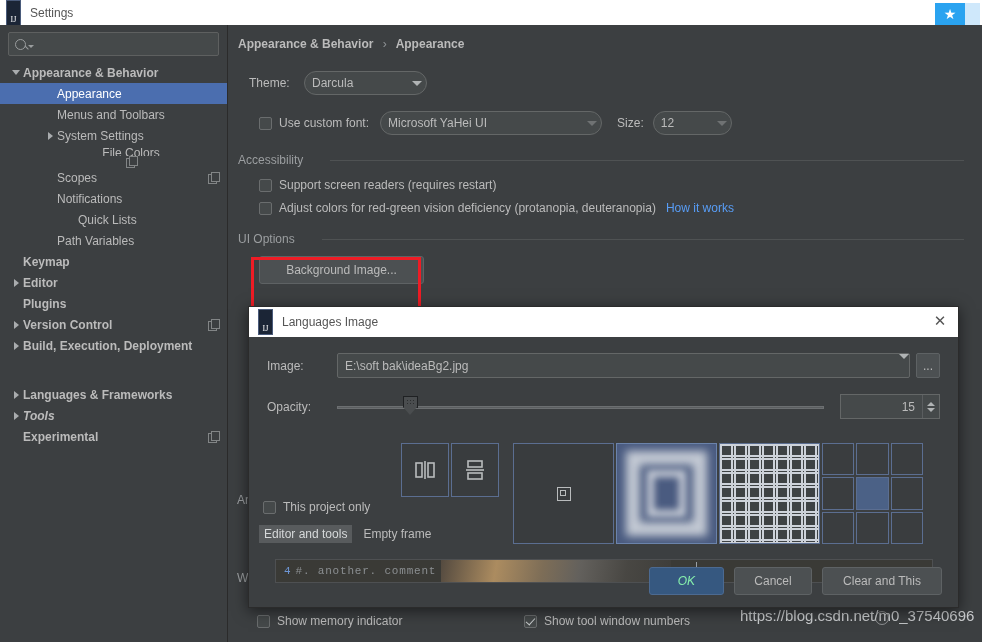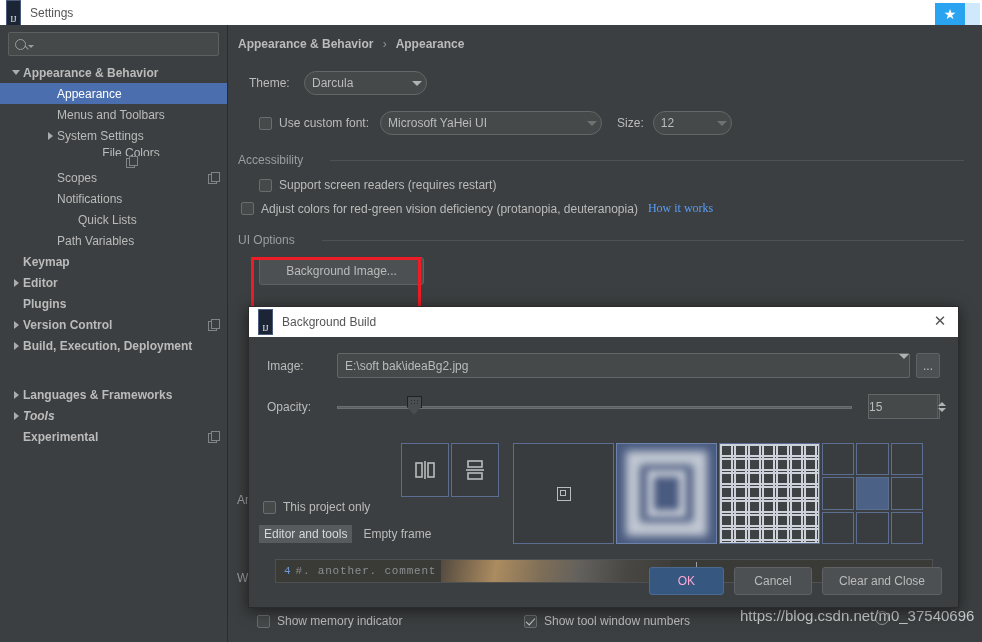--- a/index.html
+++ b/index.html
@@ -208,21 +208,21 @@
   .grouphead {
     display: flex; align-items: center;
     color: #9b9ea0; font-size: 12px;
     margin: 0;
     gap: 20px;
   }
   .grouphead .ghline {
     flex: 1; height: 1px; background: #4f5253; margin-left: 7px;
   }
 
-  .link { color: #589df6; font-family: Liberation Serif, serif; }
+  .link { color: #589df6; }
 
   .btn {
     background: #4c5052;
     border: 1px solid #5e6264;
     border-radius: 3px;
     color: #bbbbbb;
     height: 28px;
     padding: 0 14px;
     display: inline-flex; align-items: center; justify-content: center;
     font-size: 12px;
@@ -294,23 +294,23 @@
     position: relative; top: -1px;
   }
   .slider-thumb .sh-dots {
     position: absolute; left: 3px; top: 3px;
     width: 9px; height: 6px;
     background-image:
       radial-gradient(#2b2d2e 0.7px, transparent 0.8px);
     background-size: 3px 3px;
   }
   .spinner {
-    width: 72px; height: 25px; margin-left: 16px;
+    width: 100px; height: 25px; margin-left: 16px;
     background: #45494a; border: 1px solid #646767;
-    display: flex; align-items: center; flex: none; gap: 48px;
+    display: flex; align-items: center; flex: none;
   }
   .spinner .sv { flex: 1; text-align: right; padding-right: 7px; color: #bbbbbb; }
   .spinner .sbtns {
     width: 17px; height: 23px; border-left: 1px solid #5a5d5f;
     display: flex; flex-direction: column; align-items: center; justify-content: center;
   }
   .sp-up { width:0;height:0;border-left:4px solid transparent;border-right:4px solid transparent;border-bottom:4px solid #b0b3b4;margin-bottom:2px;}
   .sp-dn { width:0;height:0;border-left:4px solid transparent;border-right:4px solid transparent;border-top:4px solid #b0b3b4;}
 
   .flipbtn {
@@ -396,23 +396,23 @@
     position: absolute; right: 8px; top: 4px;
     color: #5aa85a; font-size: 13px; font-family: "DejaVu Sans", sans-serif;
   }
 
   .dlg-buttons {
     position: absolute; right: 16px; bottom: 14px;
     display: flex; gap: 10px; align-items: center;
   }
   .btn-primary {
     background: #365880; border: 1px solid #4c6a91;
-    color: #f9a8d4; height: 28px; padding: 0 28px;
+    color: #86efac; height: 28px; padding: 0 28px;
     display: inline-flex; align-items: center; justify-content: center;
-    border-radius: 3px; font-size: 12px;
+    border-radius: 3px; font-size: 12px; font-style: italic;
   }
 
   .bottom-opts {
     position: absolute; left: 237px; bottom: 0px;
     width: 745px;
     color: #bbbbbb;
   }
   .watermark {
     position: absolute; left: 740px; top: 607px;
     color: #d6d8da; font-size: 15px; opacity: .92;
@@ -578,21 +578,21 @@
     <div class="grouphead" style="margin:18px 18px 0 9px;">
       <span>Accessibility</span>
       <span class="ghline"></span>
     </div>
 
     <div class="row" style="margin:11px 0 0 30px;">
       <div class="chk"></div>
       <div class="lbl">Support screen readers (requires restart)</div>
     </div>
 
-    <div class="row" style="margin:9px 0 0 12px;">
+    <div class="row" style="margin:9px 0 0 30px;">
       <div class="chk"></div>
       <div class="lbl">Adjust colors for red-green vision deficiency (protanopia, deuteranopia)</div>
       <div class="link" style="margin-left:10px;">How it works</div>
     </div>
 
     <div class="grouphead" style="margin:17px 18px 0 9px;">
       <span>UI Options</span>
       <span class="ghline"></span>
     </div>
 
@@ -616,21 +616,21 @@
       <div class="lbl">Show tool window numbers</div>
     </div>
   </div>
 
   <div class="watermark">https://blog.csdn.net/m0_37540696</div>
   <div class="wm-ring"></div>
 
   <div class="dialog">
     <div class="dlg-title">
       <div class="ij-logo">IJ</div>
-      <div class="dt-text">Background Build</div>
+      <div class="dt-text">Languages Image</div>
       <div class="dlg-close">✕</div>
     </div>
 
     <div class="dlg-body">
 
       <div class="row">
         <div class="lbl" style="width:70px;">Image:</div>
         <div class="txtfield">
           <span style="flex:1;">E:\soft bak\ideaBg2.jpg</span>
           <span class="arrow-btn"><i class="caret-dn"></i></span>
@@ -712,18 +712,18 @@
         <span class="ln">4</span>
         <span class="cmt">#. another. comment</span>
         <span class="photo"></span>
         <span class="caret-bar"></span>
         <span class="okmark">✓</span>
       </div>
 
       <div class="dlg-buttons">
         <button class="btn-primary">OK</button>
         <button class="btn" style="width:78px;">Cancel</button>
-        <button class="btn" style="width:120px;">Clear and Close</button>
+        <button class="btn" style="width:120px;">Clear and This</button>
       </div>
     </div>
   </div>
 
 </div>
 
 </body></html>

